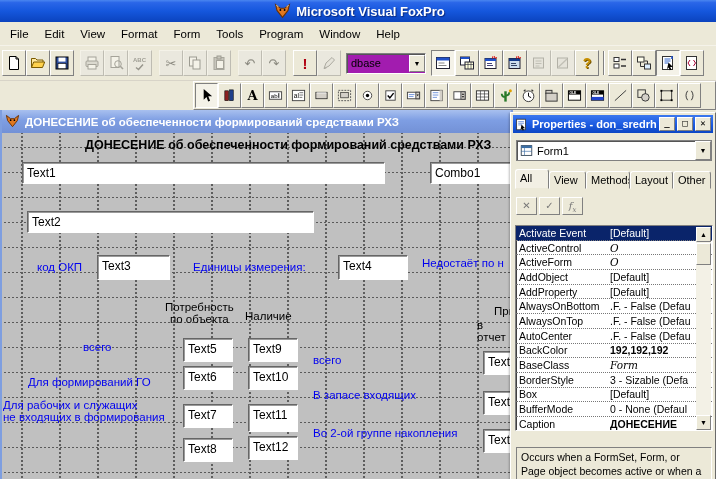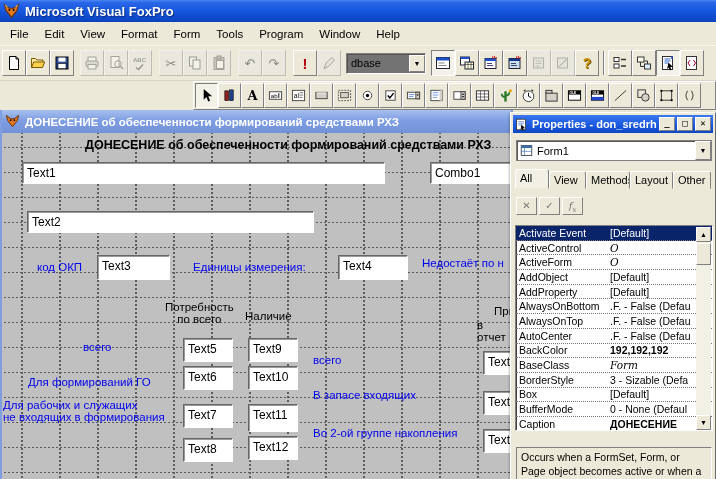--- a/index.html
+++ b/index.html
@@ -4,21 +4,21 @@
 <style>
   * { margin:0; padding:0; box-sizing:border-box; }
   html,body { width:716px; height:479px; overflow:hidden; background:#ece9d8;
     font-family:"Liberation Sans", sans-serif; }
   .ab { position:absolute; }
   svg { display:block; }
 
   
   #titlebar { left:0; top:0; width:716px; height:22px;
     background:linear-gradient(180deg,#4a86f0 0%,#2a66e8 12%,#1557dd 50%,#0b43be 100%);
-    display:flex; align-items:center; padding-left:3px; }
+    display:flex; align-items:center; padding-left:3px;justify-content:center; }
   #titlebar .t { color:#fff; font-weight:bold; font-size:13px; margin-left:5px;
     text-shadow:1px 1px 1px #0a2a80; }
   #menubar { left:0; top:22px; width:716px; height:24px; background:#ece9d8;
     display:flex; align-items:center; padding-left:2px; border-bottom:1px solid #f5f3ea; }
   .mitem { font-size:11.5px; padding:4px 8px; color:#000; }
 
   #toolbar1 { left:0; top:46px; width:716px; height:35px; background:#ece9d8;
     display:flex; align-items:center; padding-left:2px; border-bottom:1px solid #d8d4c8; }
   #toolbar2 { left:193px; top:81px; width:523px; height:29px; background:#ece9d8;
     display:flex; align-items:center; border:1px solid; border-color:#fff #808080 #808080 #fff; padding-left:1px; }
@@ -26,21 +26,21 @@
     border-color:#fff #808080 #808080 #fff; display:flex; align-items:center;
     justify-content:center; flex:0 0 auto; }
   .tbtn2 { width:23px; height:25px; }
   .pressed { border-color:#808080 #fff #fff #808080; background:#f4f2e8; }
   .dis { opacity:.42; filter:grayscale(1); }
   .tsep { width:2px; height:24px; border-left:1px solid #808080; border-right:1px solid #fff;
     margin:0 3px 0 4px; flex:0 0 auto; }
   .g6{margin-left:6px;} .g7{margin-left:7px;} .g5{margin-left:5px;}
   .glyph { font-size:11px; line-height:1; }
 
-  #dbcombo { width:80px; height:21px; background:#737373; border:1px solid #808080;
+  #dbcombo { width:80px; height:21px; background:#a21caf; border:1px solid #808080;
     border-right-color:#fff; border-bottom-color:#fff; box-shadow:inset 1px 1px 0 #555;
     margin-left:5px; display:flex; align-items:center; flex:0 0 auto; }
   #dbcombo .val { font-size:11px; padding-left:4px; flex:1; }
   .droparrow { width:16px; height:17px; background:#ece9d8; border:1px solid;
     border-color:#fff #808080 #808080 #fff; display:flex; align-items:center;
     justify-content:center; font-size:7px; }
 
   
   #formwin { left:0; top:110px; width:513px; height:372px; z-index:1;
     border:2px solid #7e9ee0; border-top:none; background:#c0c0c0; }
@@ -455,21 +455,21 @@
     <div class="tbox" style="left:428px;top:29px;width:85px;height:22px">Combo1</div>
     <div class="tbox" style="left:25px;top:78px;width:287px;height:22px">Text2</div>
 
     <div class="lblb" style="left:35px;top:128px">код ОКП</div>
     <div class="tbox" style="left:95px;top:122px;width:73px;height:25px">Text3</div>
     <div class="lblb" style="left:191px;top:128px">Единицы измерения:</div>
     <div class="tbox" style="left:336px;top:122px;width:70px;height:25px">Text4</div>
     <div class="lblb" style="left:420px;top:124px">Недостаёт по н</div>
 
     <div class="lblk" style="left:163px;top:168px;text-align:center">Потребность
-по всего</div>
+по объекта</div>
     <div class="lblk" style="left:243px;top:177px">Наличие</div>
     <div class="lblk" style="left:492px;top:172px">При</div>
     <div class="lblk" style="left:475px;top:186px">в отчет</div>
 
     <div class="lblb" style="left:81px;top:208px">всего</div>
     <div class="tbox" style="left:181px;top:205px;width:50px;height:24px">Text5</div>
     <div class="tbox" style="left:246px;top:205px;width:50px;height:24px">Text9</div>
     <div class="lblb" style="left:311px;top:221px">всего</div>
     <div class="tbox" style="left:481px;top:218px;width:32px;height:24px">Text</div>
 

